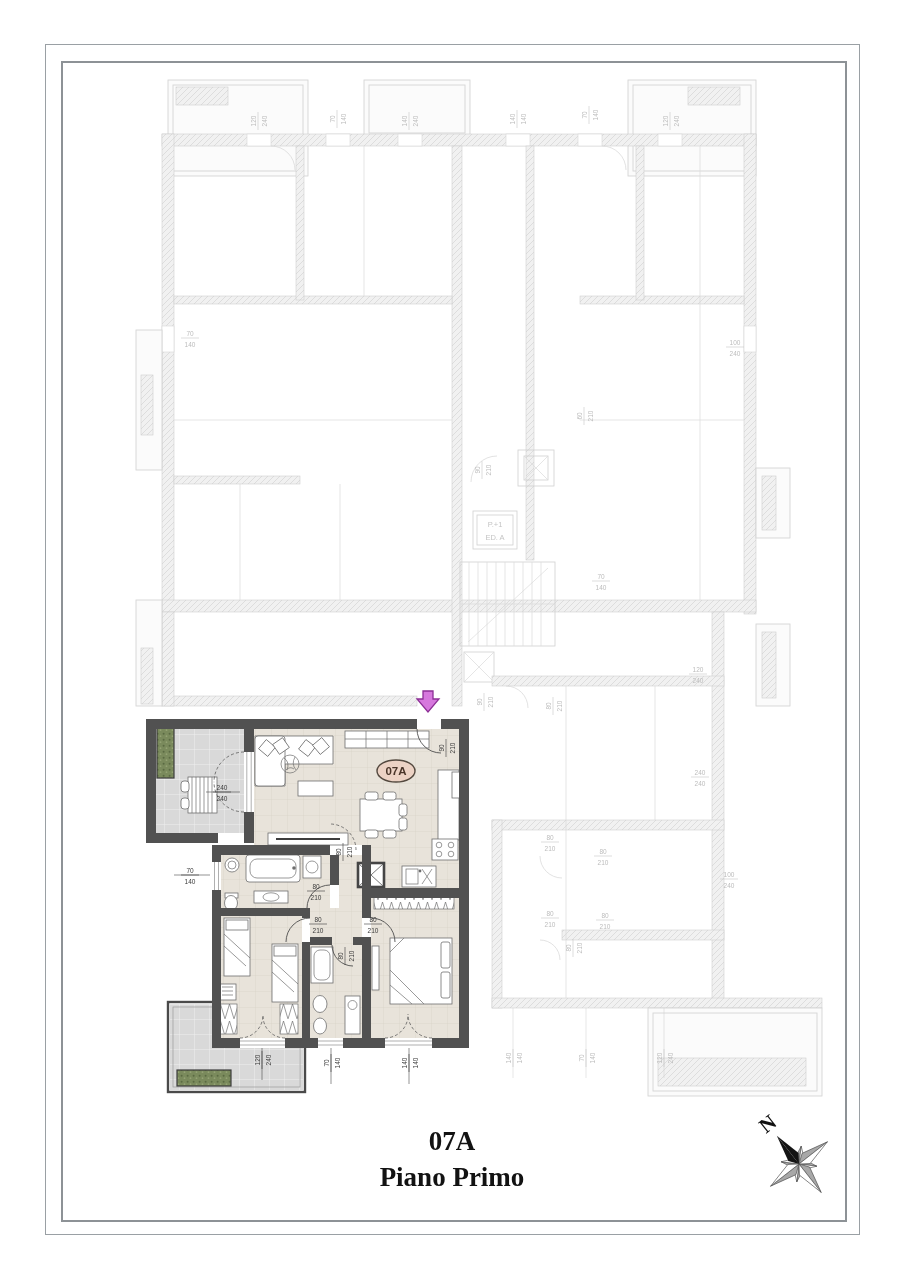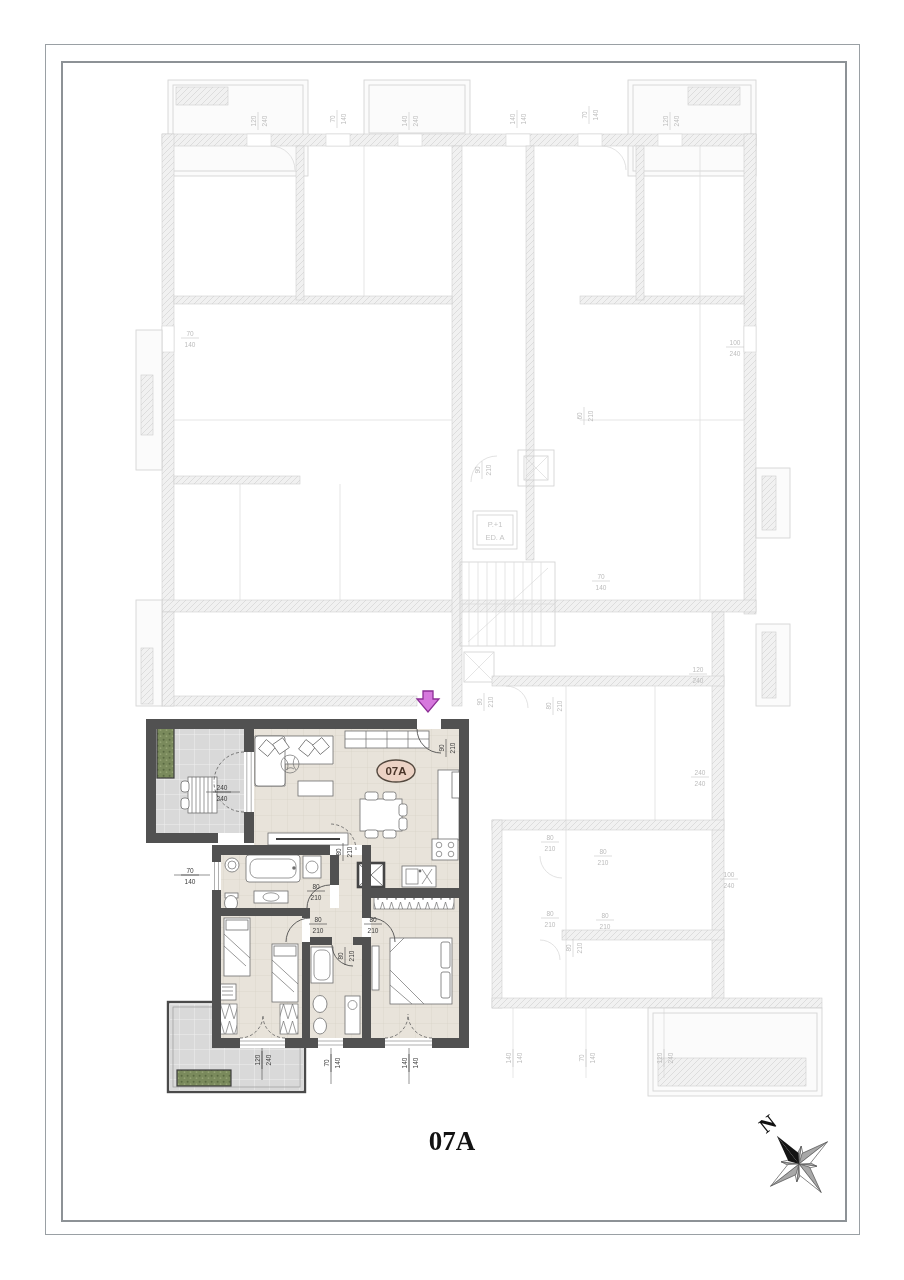--- a/index.html
+++ b/index.html
@@ -630,14 +630,15 @@
         <path d="M0,36 L-6.5,9 L0,0 Z" fill="#ffffff" stroke="#4a4a4a" stroke-width=".6"></path>
         <path d="M-36,0 L-9,6.5 L0,0 Z" fill="#a8a8a8" stroke="#4a4a4a" stroke-width=".6"></path>
         <path d="M-36,0 L-9,-6.5 L0,0 Z" fill="#ffffff" stroke="#4a4a4a" stroke-width=".6"></path>
       </g>
       <text class="compass-n" x="0" y="-44">N</text>
     </g>
   </svg>
 
   <div class="titleblock">
     <div class="t1">07A</div>
+    <div class="t2">Piano Primo</div>
   </div>
 </div>
 
 </body></html>

